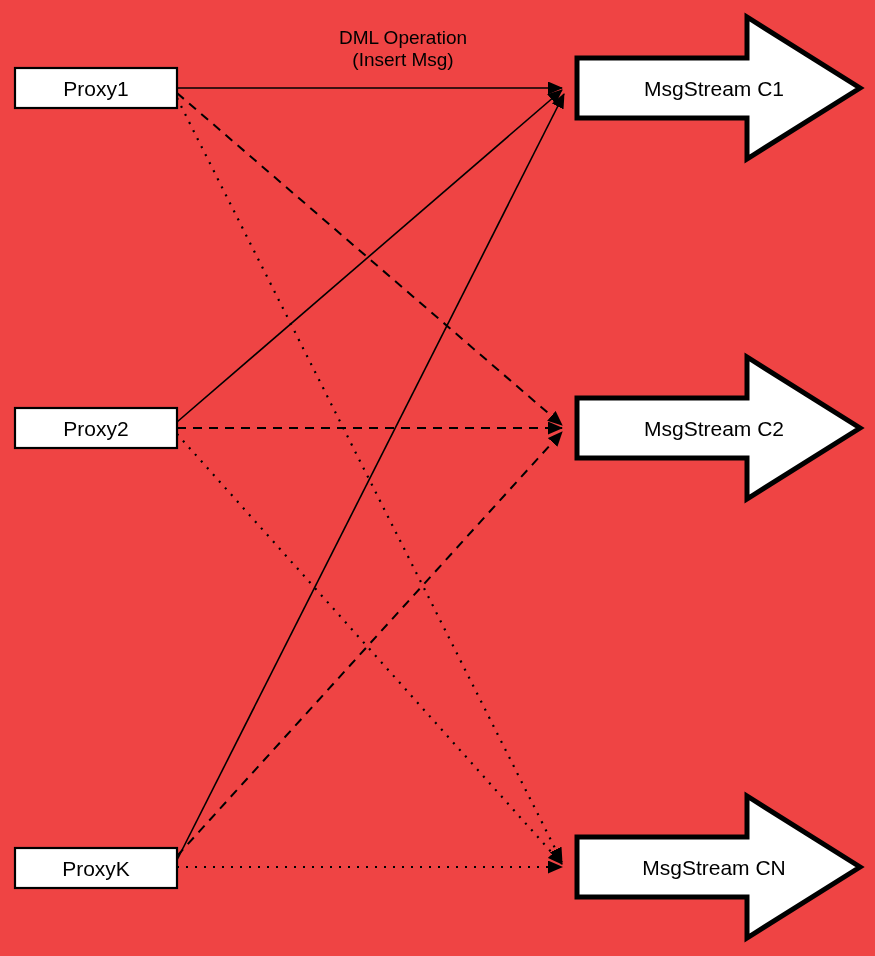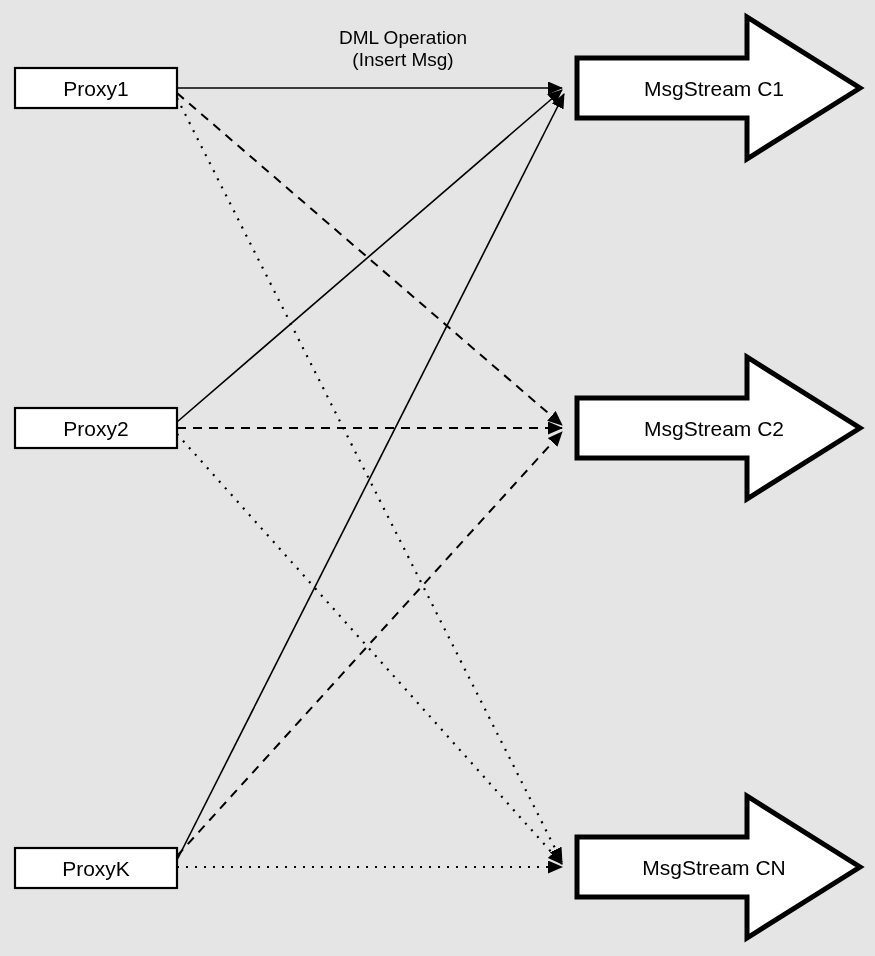--- a/index.html
+++ b/index.html
@@ -4,21 +4,21 @@
 <style>
   html, body {
     margin: 0;
     padding: 0;
     background: #ffffff;
   }
   .stage {
     position: relative;
     width: 875px;
     height: 956px;
-    background: #e5e5e5;
+    background: #ef4444;
     overflow: hidden;
     font-family: "Liberation Sans", sans-serif;
   }
   svg text {
     font-family: "Liberation Sans", sans-serif;
     fill: #000000;
   }
   .node-label { font-size: 21px; }
   .stream-label { font-size: 21px; }
   .title-label { font-size: 19px; }

